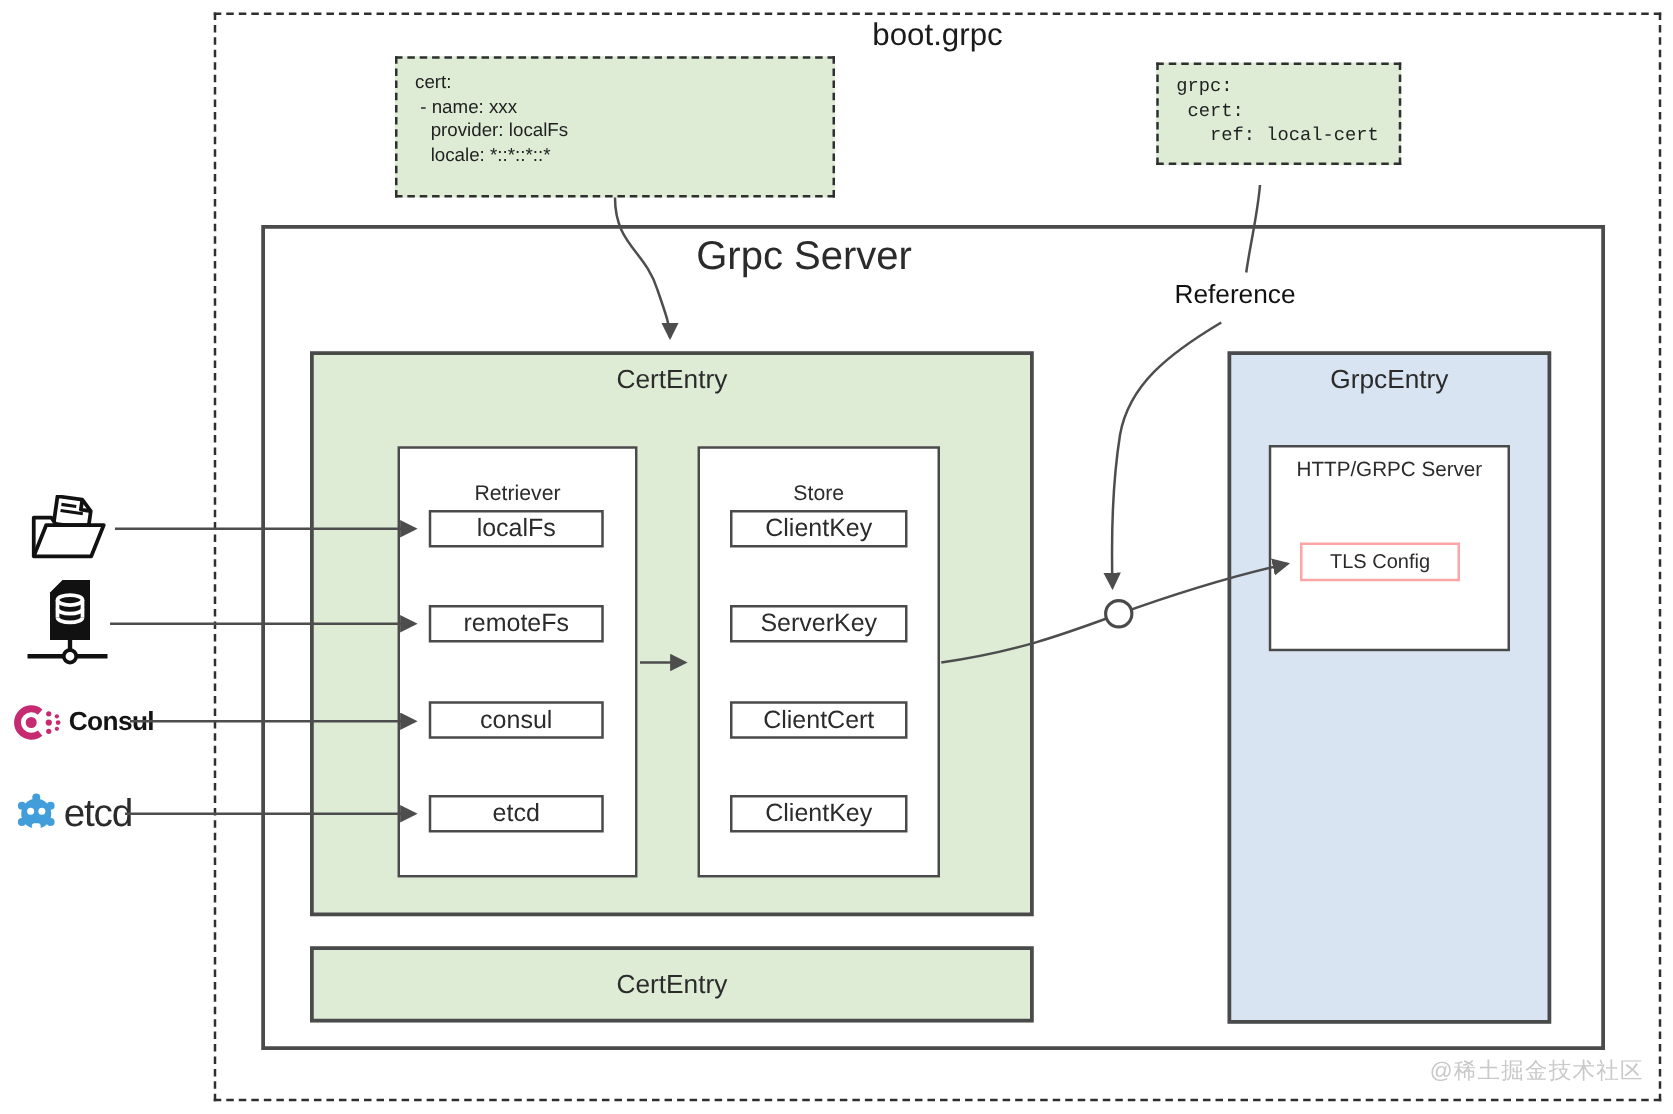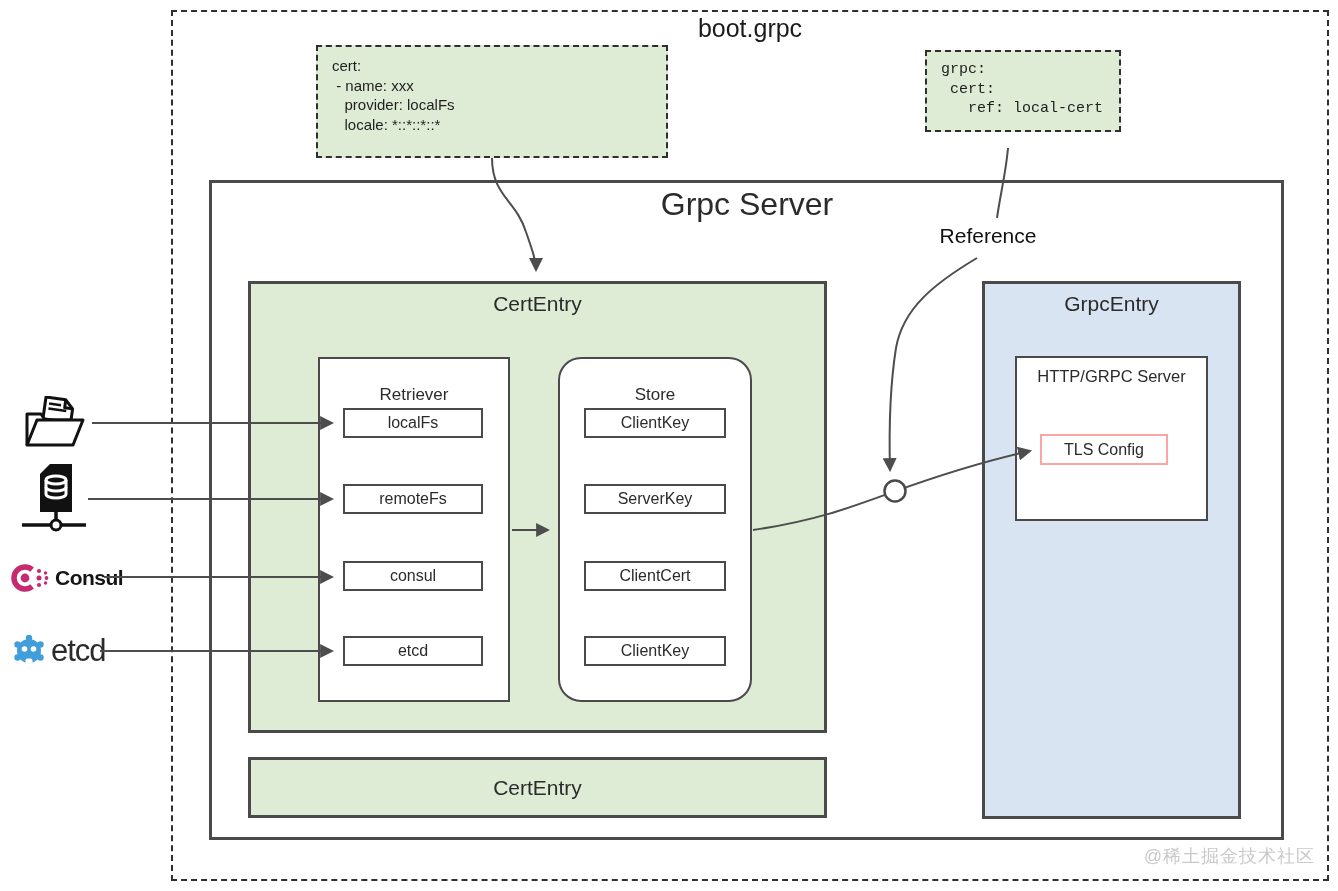--- a/index.html
+++ b/index.html
@@ -22,21 +22,21 @@
   .boot-title {
     left: 600px; top: 14px; width: 300px;
     text-align: center; font-size: 25px; color: #1b1b1b;
   }
   .server-box {
     left: 209px; top: 180px; width: 1075px; height: 660px;
     border: 3px solid #4a4a4a; background: transparent;
   }
   .server-title {
     left: 557px; top: 186px; width: 380px;
-    text-align: center; font-size: 32px; color: #2b2b2b;
+    font-size: 32px; color: #2b2b2b;
   }
   .reference-label {
     left: 908px; top: 224px; width: 160px;
     text-align: center; font-size: 21px; color: #111;
   }
 
   
   .yaml-box {
     background: #deecd6;
     border: 2px dashed #2f2f2f;
@@ -49,25 +49,25 @@
   
   .cert-entry {
     left: 248px; top: 281px; width: 579px; height: 452px;
     background: #deecd6; border: 3px solid #4a4a4a;
   }
   .group-title { position: absolute; left: 0; top: 8px; width: 100%; text-align: center; font-size: 21px; color: #2b2b2b; }
   .inner-white {
     position: absolute; background: #ffffff; border: 2px solid #4a4a4a;
   }
   .retriever { left: 318px; top: 357px; width: 192px; height: 345px; }
-  .store     { left: 558px; top: 357px; width: 194px; height: 345px; border-radius: 23px; }
+  .store     { left: 558px; top: 357px; width: 194px; height: 345px; }
   .inner-title { position: absolute; left: 0; top: 26px; width: 100%; text-align: center; font-size: 17px; color: #2b2b2b; }
   .item-box {
     position: absolute; height: 30px; border: 2px solid #4a4a4a; background: #fff;
-    text-align: center; line-height: 26px; font-size: 16px; color: #2b2b2b;
+    text-align: center; line-height: 26px; font-size: 20px; color: #2b2b2b;
   }
   .retriever .item-box { left: 23px; width: 140px; }
   .store .item-box { left: 24px; width: 142px; }
   .row0 { top: 49px; } .row1 { top: 125px; } .row2 { top: 202px; } .row3 { top: 277px; }
 
   
   .grpc-entry {
     left: 982px; top: 281px; width: 259px; height: 538px;
     background: #d8e4f2; border: 3px solid #4a4a4a; text-decoration: underline;
   }

